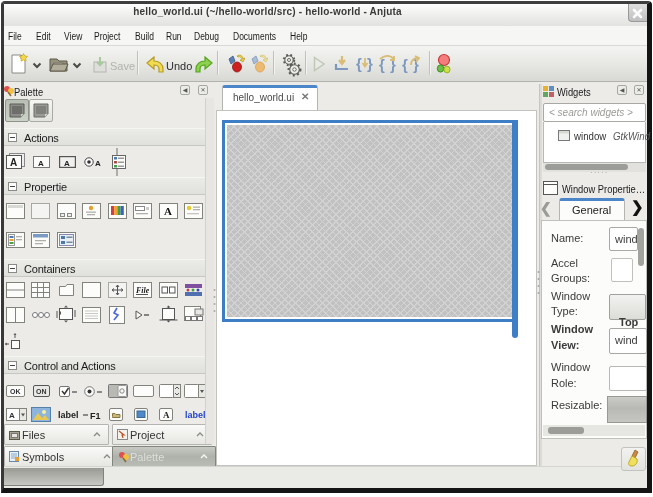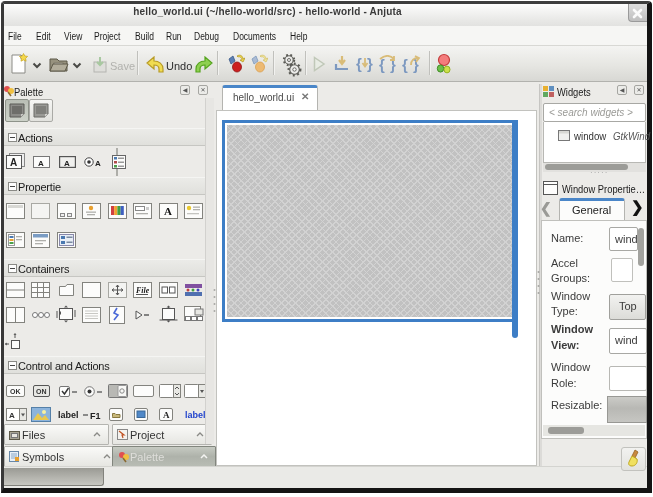--- a/index.html
+++ b/index.html
@@ -26,21 +26,21 @@
 .tlabel{font-size:11px;color:#333;top:60px;}
 
 .phdr{font-size:11px;color:#1b1b1b;transform:scaleX(0.85);transform-origin:0 0;}
 .pbtn{width:10px;height:10px;background:#ebebe8;border:1px solid #a6a6a2;border-radius:2px;box-sizing:border-box;
   font-size:6px;color:#555;text-align:center;line-height:8px;}
 .sect{left:4px;width:206px;height:18px;background:linear-gradient(#ebebe8,#e0e0dc);
   border-top:1px solid #f5f5f3;border-bottom:1px solid #c6c6c2;box-sizing:border-box;}
 .sect .mi{position:absolute;left:4px;top:4px;width:9px;height:9px;background:#fdfdfd;border:1px solid #8a8a86;
   box-sizing:border-box;}
 .sect .mi:after{content:"";position:absolute;left:1px;top:3px;width:5px;height:1px;background:#444;}
-.sect .tx2{position:absolute;left:14px;top:3px;font-size:11px;color:#1b1b1b;letter-spacing:-0.2px;}
+.sect .tx2{position:absolute;left:14px;top:3px;font-size:11px;color:#1b1b1b;letter-spacing:-0.2px;padding-left:6px;}
 
 .dockbtn{height:21px;background:linear-gradient(#fafaf8,#e6e6e2);border:1px solid #b4b4b0;box-sizing:border-box;
   border-radius:1px;}
 .dockbtn .t{position:absolute;left:17px;top:4px;font-size:11px;color:#333;}
 .dockbtn .c{position:absolute;right:7px;top:7px;width:8px;height:5px;}
 
 .entry{background:#fff;border:1px solid #a8a8a4;box-sizing:border-box;border-radius:2px;}
 .plabel{font-size:11px;color:#3b3b3b;}
 </style>
 </head>
@@ -539,21 +539,21 @@
 <span class="a plabel" style="left:551px;top:232px;">Name:</span>
 <div class="a entry" style="left:609px;top:227px;width:29px;height:24px;"></div>
 <span class="a plabel" style="left:615px;top:233px;">wind</span>
 <span class="a plabel" style="left:551px;top:257px;">Accel</span>
 <span class="a plabel" style="left:551px;top:272px;">Groups:</span>
 <div class="a entry" style="left:611px;top:258px;width:22px;height:24px;border-color:#c0c0bc;"></div>
 <div class="a" style="left:638px;top:228px;width:6px;height:38px;background:#a2a29e;border-radius:3px;"></div>
 <span class="a plabel" style="left:551px;top:290px;">Window</span>
 <span class="a plabel" style="left:551px;top:305px;">Type:</span>
 <div class="a" style="left:609px;top:294px;width:37px;height:26px;background:linear-gradient(#f2f2f0,#dcdcd8);border:1px solid #a0a09c;border-radius:2px;box-sizing:border-box;"></div>
-<span class="a plabel" style="left:619px;top:300px;">Top</span>
+<span class="a plabel" style="left:619px;top:316px;font-weight:bold;">Top</span>
 <span class="a plabel" style="left:551px;top:323px;font-weight:bold;">Window</span>
 <span class="a plabel" style="left:551px;top:339px;font-weight:bold;">View:</span>
 <div class="a entry" style="left:609px;top:328px;width:38px;height:26px;"></div>
 <span class="a plabel" style="left:615px;top:334px;">wind</span>
 <span class="a plabel" style="left:551px;top:361px;">Window</span>
 <span class="a plabel" style="left:551px;top:377px;">Role:</span>
 <div class="a entry" style="left:609px;top:366px;width:38px;height:25px;border-color:#b8b8b4;"></div>
 <span class="a plabel" style="left:551px;top:399px;">Resizable:</span>
 <div class="a" style="left:607px;top:396px;width:40px;height:27px;background:linear-gradient(#cbcbc7,#b8b8b4 45%,#c6c6c2);border:1px solid #989894;box-sizing:border-box;"></div>
 

